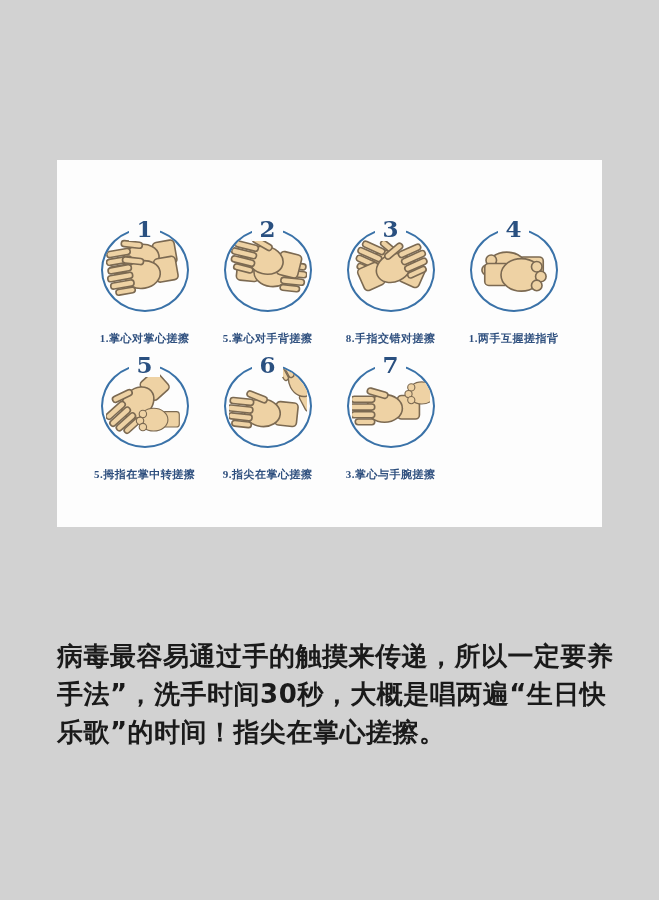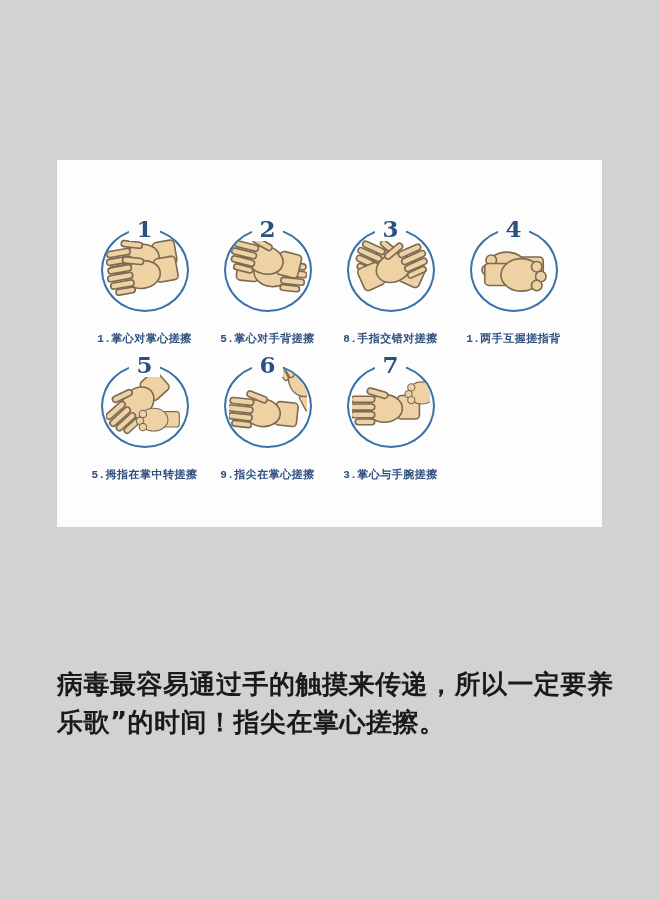--- a/index.html
+++ b/index.html
@@ -66,31 +66,31 @@
     height: 78px;
   }
   .hand * {
     fill: var(--hand-fill, #eed2a4);
     stroke: var(--hand-outline, #7c6a52);
     stroke-width: 2px;
     stroke-linejoin: round;
   }
   .step-label {
     margin-top: 19px;
-    font-family: Liberation Mono, monospace;
+    font-family: Liberation Serif, serif;
     font-size: 11px;
     font-weight: bold;
     letter-spacing: 0.5px;
     white-space: nowrap;
     color: var(--step-label, #2e4f7e);
   }
   .caption {
     position: absolute;
     left: 57px;
-    top: 665px;
+    top: 637px;
     width: 556px;
     font-family: "DejaVu Sans", sans-serif;
     font-size: 26px;
     font-weight: bold;
     line-height: 38px;
     color: var(--caption-text, #1a1a1a);
     letter-spacing: 0.5px;
   }
   .caption-line {
     white-space: nowrap;
@@ -273,14 +273,15 @@
             </g>
           </svg>
     </div>
     <div class="step-label">3.掌心与手腕搓擦</div>
   </div>
     </div>
 </div>
 
 <div class="caption">
   <div class="caption-line">病毒最容易通过手的触摸来传递，所以一定要养</div>
+  <div class="caption-line">手法”，洗手时间30秒，大概是唱两遍“生日快</div>
   <div class="caption-line">乐歌”的时间！指尖在掌心搓擦。</div>
 </div>
 
 </body></html>

